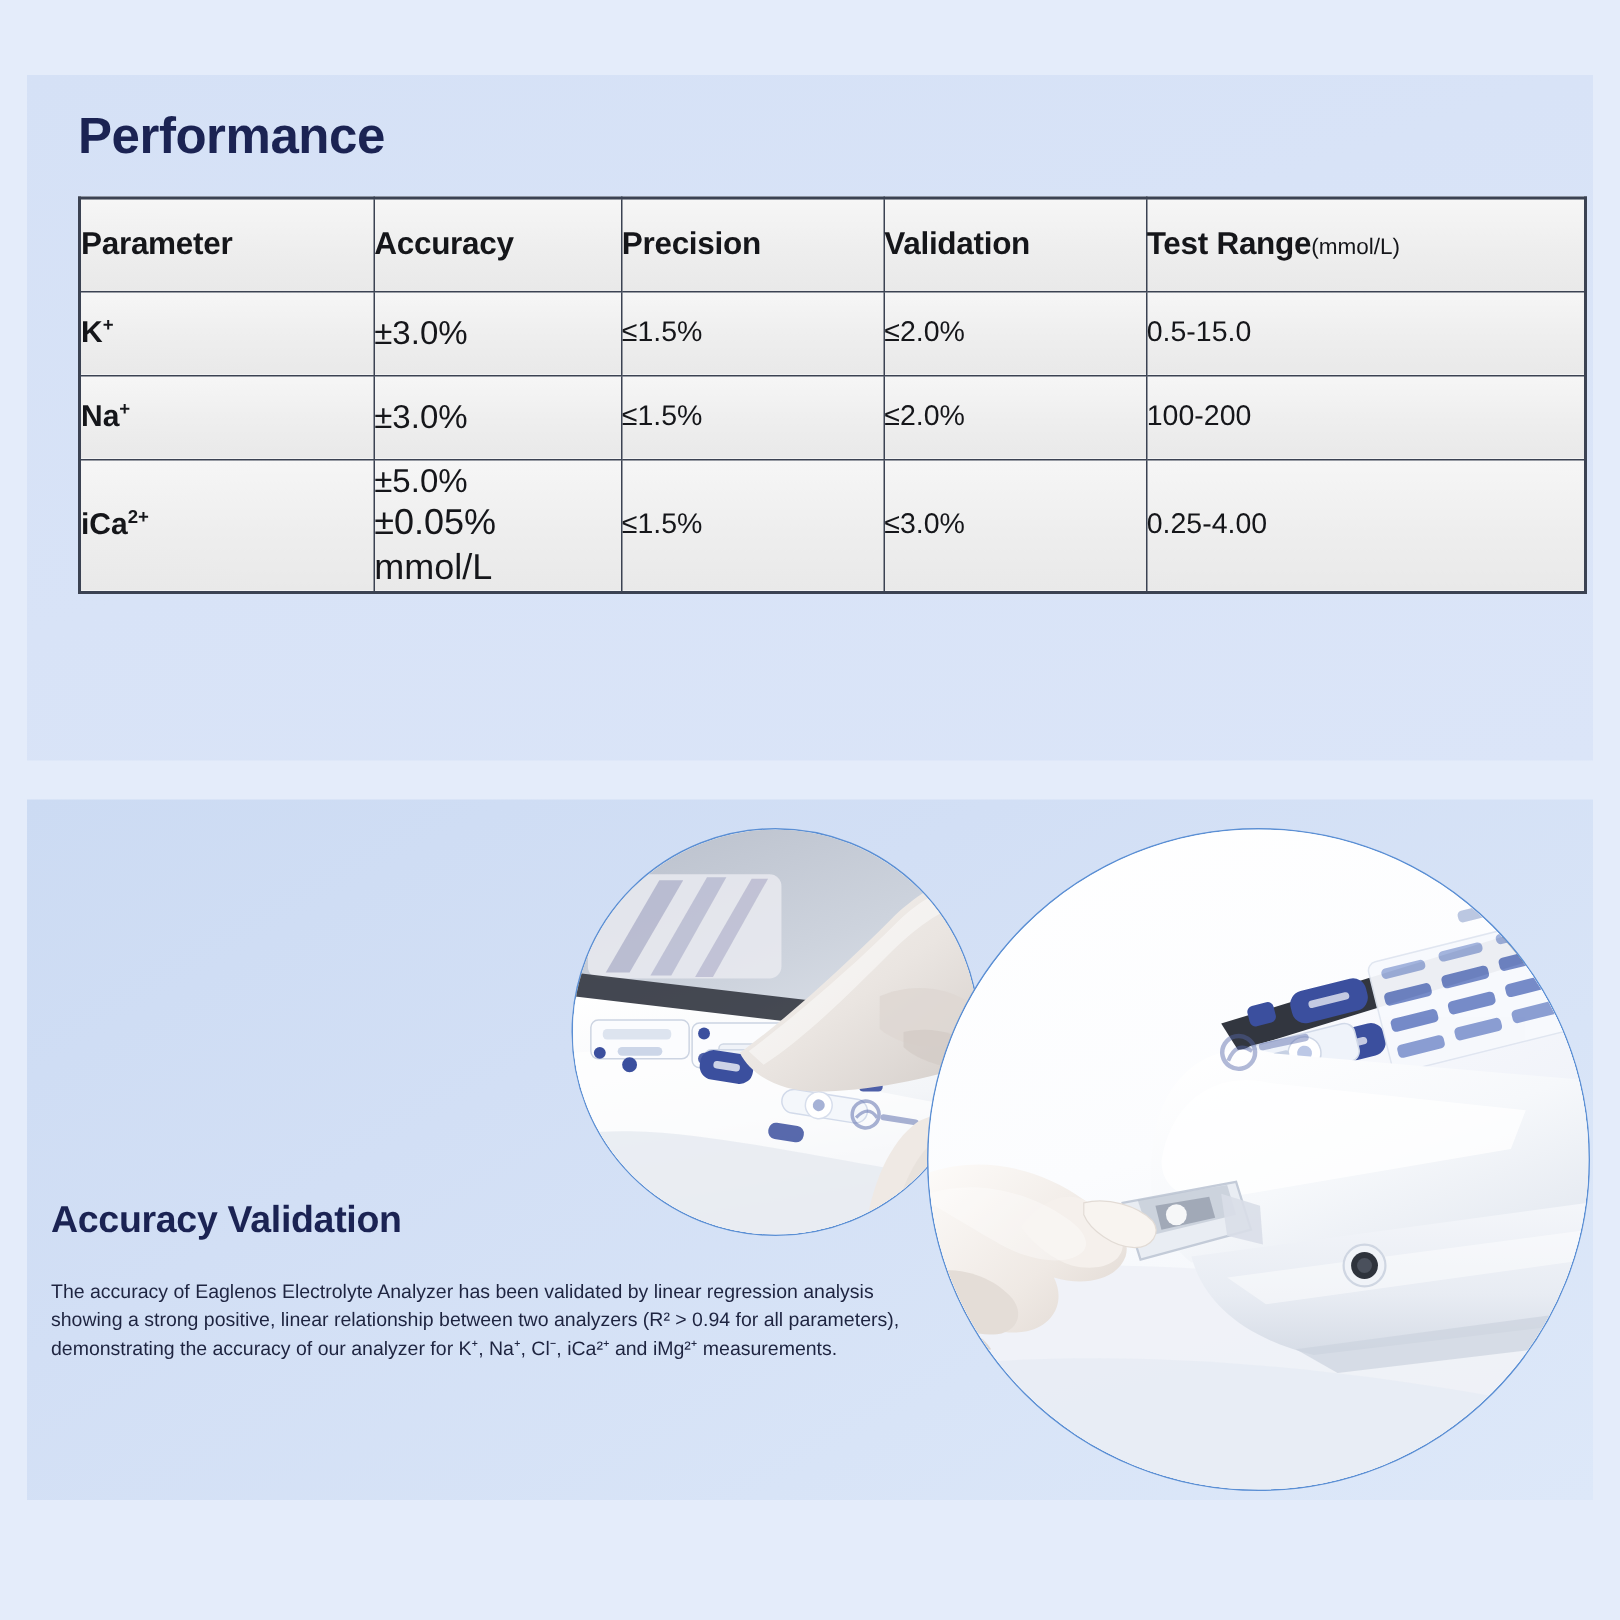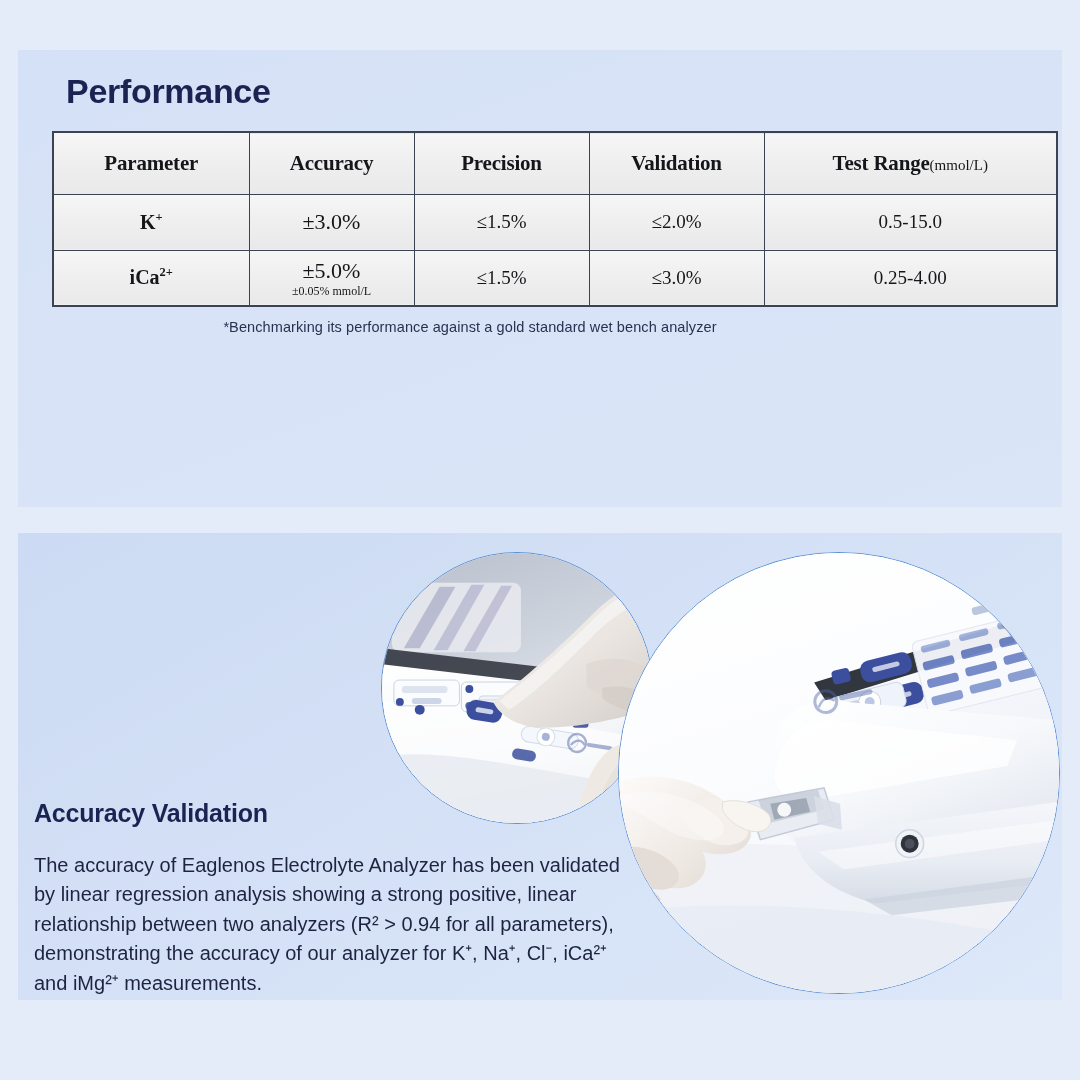--- a/index.html
+++ b/index.html
@@ -25,21 +25,21 @@
     height: 457px;
     background: linear-gradient(160deg, #d5e1f6 0%, #d8e3f7 45%, #dbe5f8 100%);
     padding: 22px 18px 0 18px;
   }
 
   .perf-title {
     font-size: 34px;
     font-weight: bold;
     color: #1b2353;
     letter-spacing: -0.3px;
-    margin-left: 30px;
+    margin-left: 16px;
     margin-bottom: 20px;
   }
 
   
   .perf-table {
     border-collapse: collapse;
     width: 1004px;
     margin-left: 16px;
     table-layout: fixed;
     background: #f2f2f2;
@@ -48,24 +48,23 @@
 
   .perf-table col.c-param  { width: 196px; }
   .perf-table col.c-acc    { width: 165px; }
   .perf-table col.c-prec   { width: 175px; }
   .perf-table col.c-stab   { width: 175px; }
   .perf-table col.c-range  { width: 293px; }
 
   .perf-table th,
   .perf-table td {
     border: 1px solid #3b4252;
-    text-align: center;
+    text-align: left;
     background: linear-gradient(180deg,#f6f6f6 0%, #eeeeee 55%, #e9e9e9 100%);
     color: #15161a;
-    font-family: Liberation Serif, serif;
   }
 
   .perf-table thead th {
     height: 62px;
     font-size: 21px;
     font-weight: bold;
     letter-spacing: -0.2px;
   }
 
   .perf-table thead th .unit {
@@ -84,21 +83,21 @@
 
   .perf-table tbody td.param {
     font-weight: bold;
     font-size: 20px;
   }
 
   .perf-table tbody tr.tall td { height: 56px; }
 
   .perf-table tbody td .ln { display: block; }
   .perf-table tbody td .ln1 { font-size: 22px; }
-  .perf-table tbody td .ln2 { font-size: 12px; }
+  .perf-table tbody td .ln2 { font-size: 24px; }
 
   sup { font-size: 0.62em; vertical-align: super; line-height: 0; }
 
   .perf-foot {
     margin-top: 12px;
     text-align: center;
     font-size: 14.5px;
     color: #2a3150;
     letter-spacing: 0.1px;
     padding-right: 140px;
@@ -123,21 +122,21 @@
     font-weight: bold;
     color: #1b2353;
     letter-spacing: -0.2px;
   }
 
   .acc-body {
     position: absolute;
     left: 16px;
     top: 318px;
     width: 592px;
-    font-size: 20px;
+    font-size: 13px;
     line-height: 1.47;
     color: #1e2440;
   }
 
   
   .photo {
     position: absolute;
     border-radius: 50%;
     border: 1.6px solid #5b8fd4;
     overflow: hidden;
@@ -201,38 +200,46 @@
       <tr>
         <td class="param"><span>K</span><sup>+</sup></td>
         <td>
             <span class="ln ln1">±3.0%</span>
           </td>
         <td>≤1.5%</td>
         <td>≤2.0%</td>
         <td>0.5-15.0</td>
       </tr>
 
+      <tr>
+        <td class="param"><span>Na</span><sup>+</sup></td>
+        <td>
+            <span class="ln ln1">±3.0%</span>
+          </td>
+        <td>≤1.5%</td>
+        <td>≤2.0%</td>
+        <td>100-200</td>
+      </tr>
 
 
       <tr class="tall">
         <td class="param"><span>iCa</span><sup>2+</sup></td>
         <td>
           <span class="ln ln1">±5.0%</span>
           <span class="ln ln2">±0.05% mmol/L</span>
         </td>
         <td>≤1.5%</td>
         <td>≤3.0%</td>
         <td>0.25-4.00</td>
       </tr>
 
 
     </tbody>
   </table>
 
-  <div class="perf-foot">*Benchmarking its performance against a gold standard wet bench analyzer</div>
 </section>
 
 <section class="acc-card">
 
   <div class="photo photo-small">
     <svg viewBox="0 0 272 272">
       <defs>
         <linearGradient id="sbg" x1="0" y1="0" x2="0.4" y2="1">
           <stop offset="0%" stop-color="#b9bfcb"></stop>
           <stop offset="45%" stop-color="#cdd3dd"></stop>

